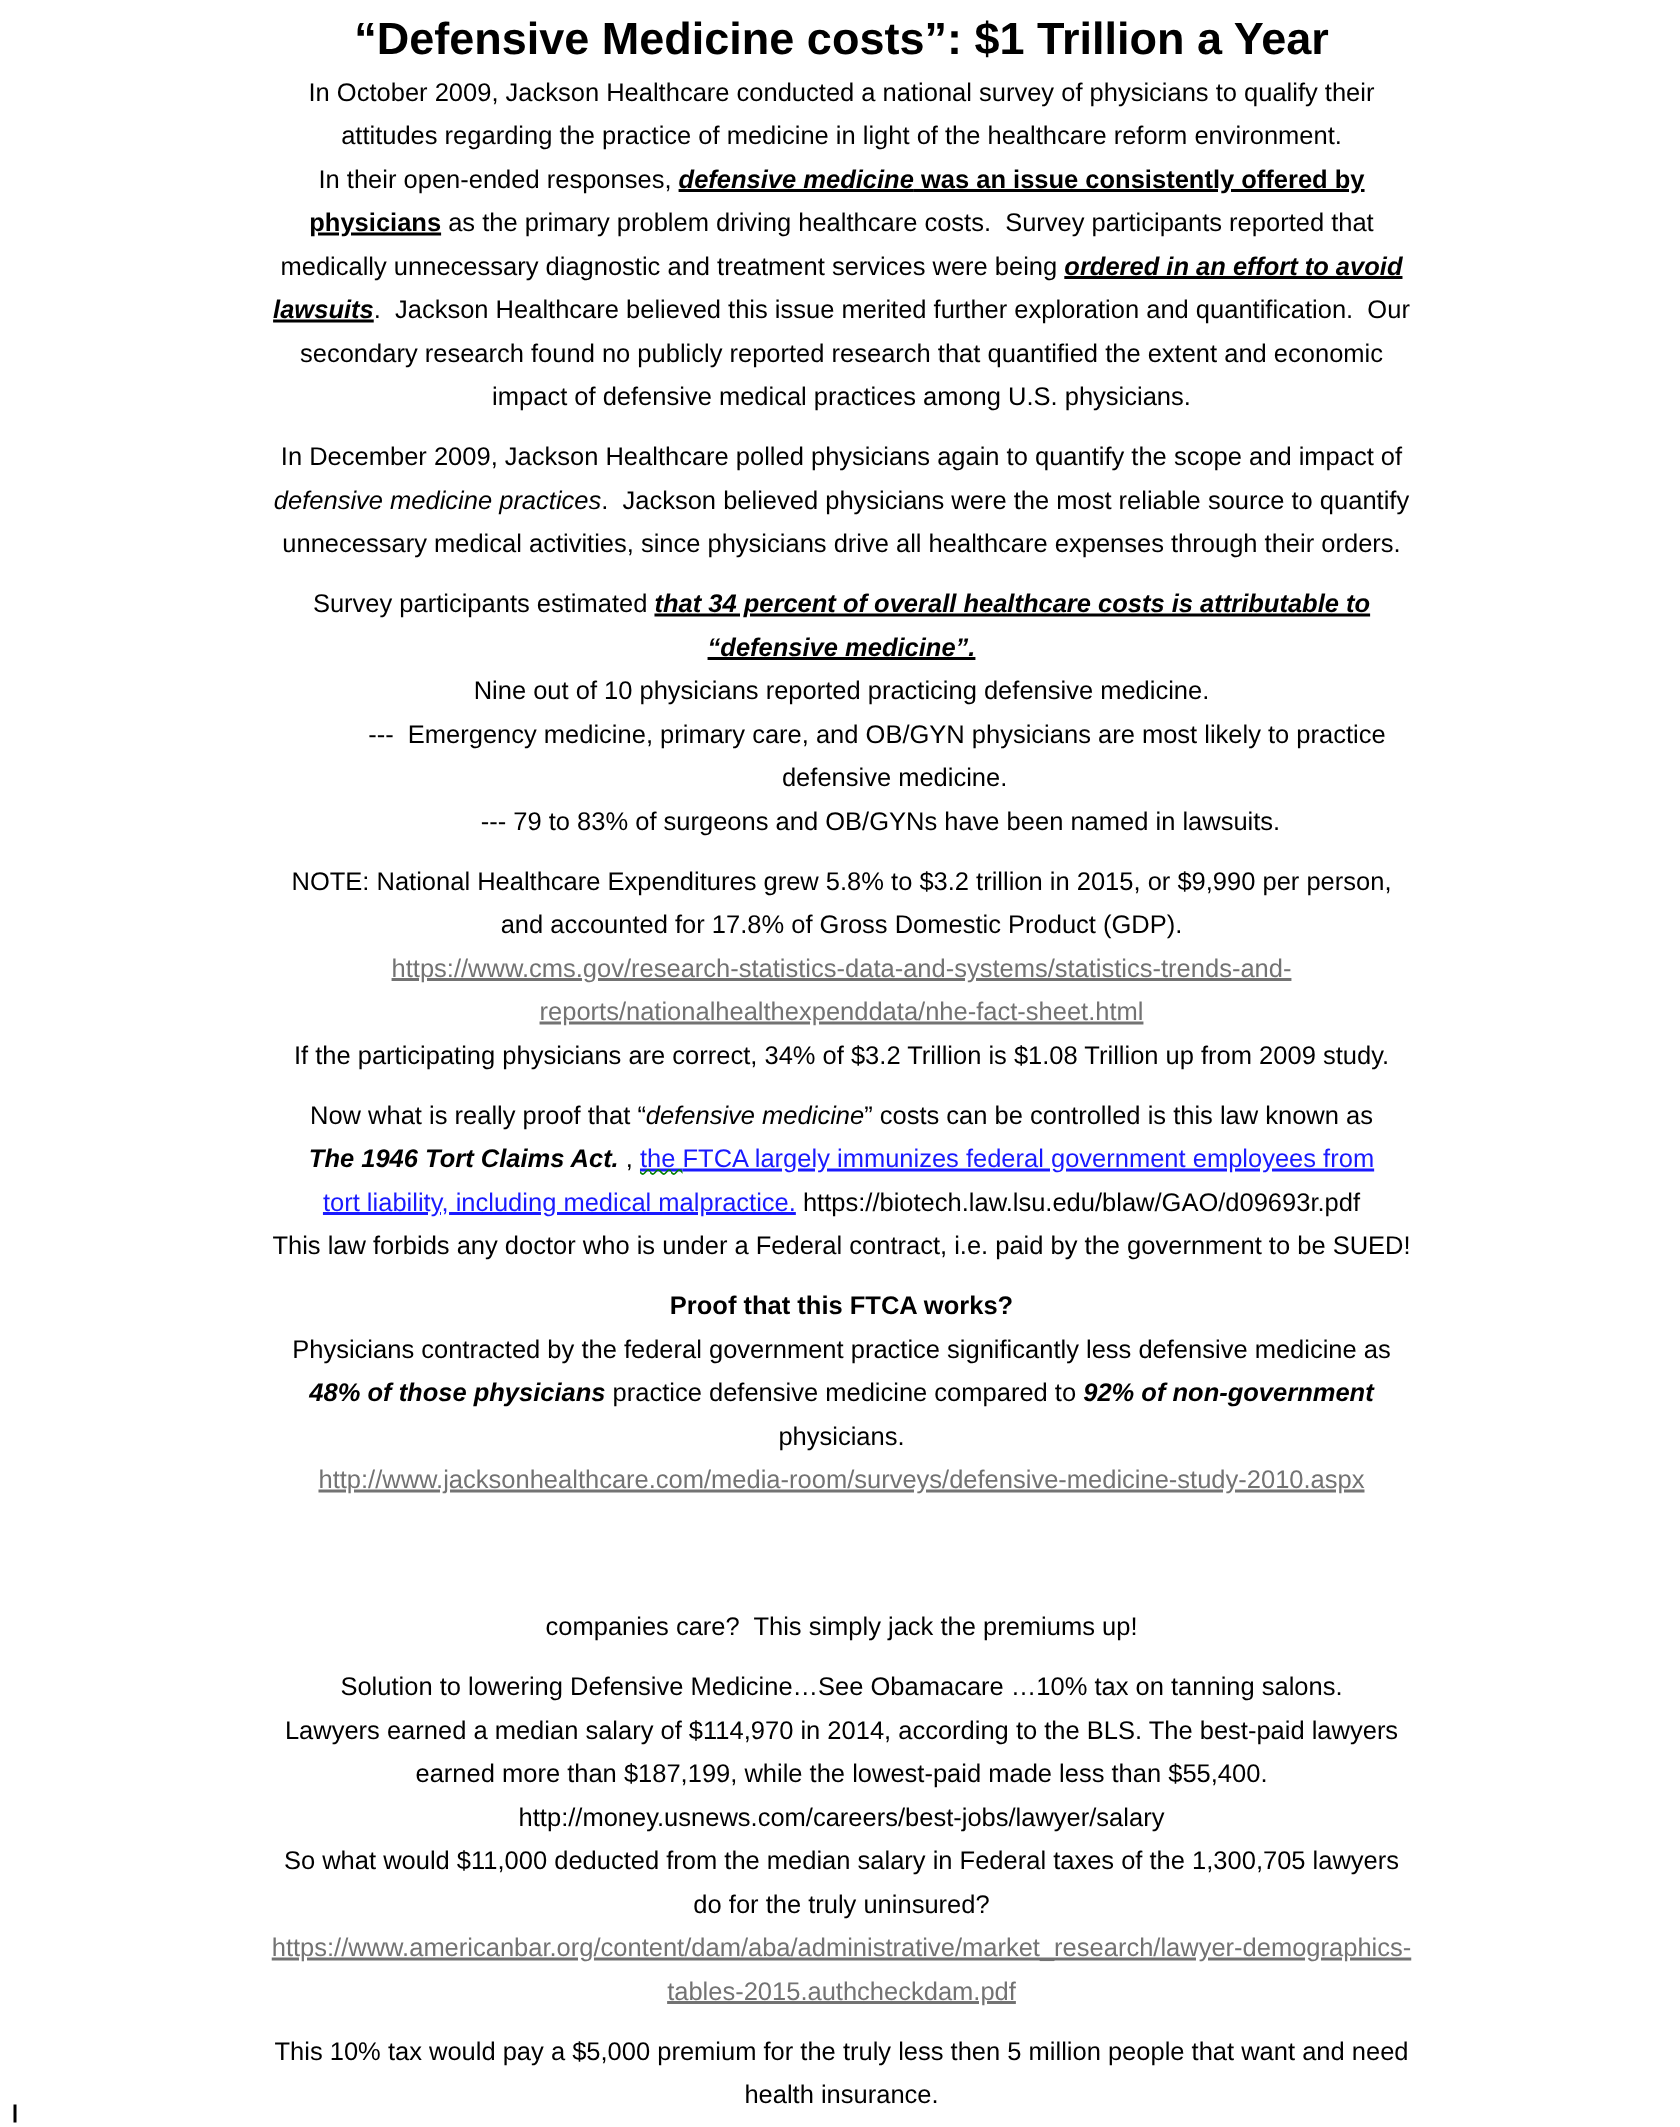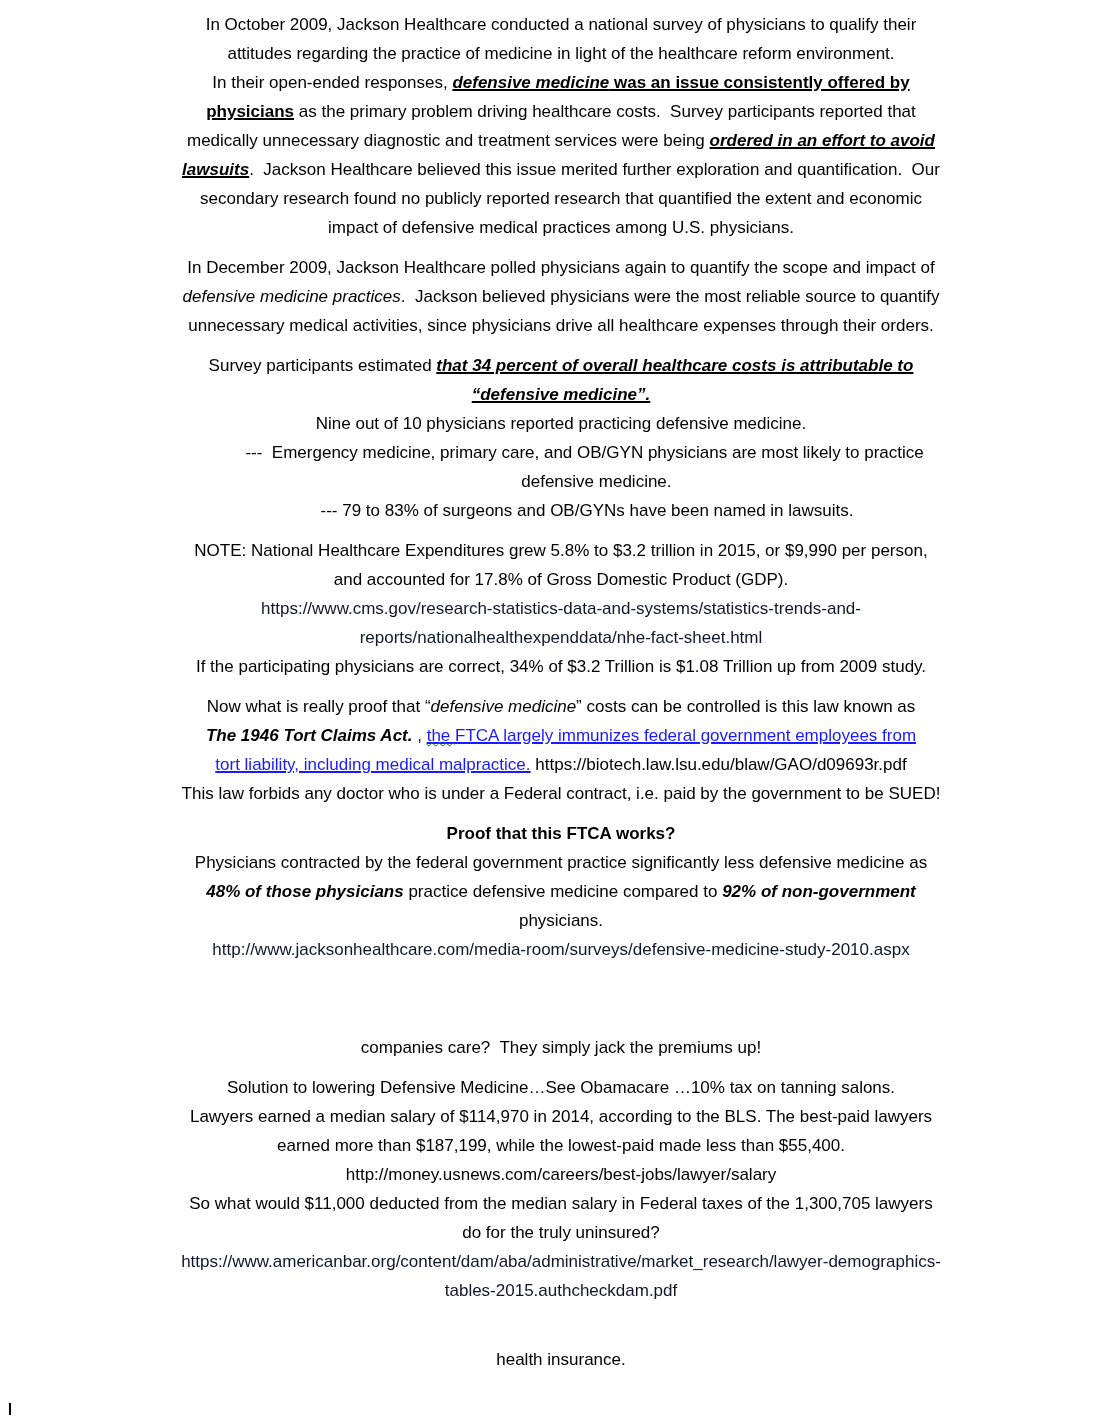--- a/index.html
+++ b/index.html
@@ -29,21 +29,22 @@
     color: #000;
     margin: 0 0 11px 0;
     white-space: pre;
     text-align: center;
   }
   .para span { white-space: pre; }
   span.b { font-weight: bold; }
   span.i { font-style: italic; }
   span.u { text-decoration: underline; text-decoration-thickness: 2px; }
   span.lk {
-    color: #0f172a;
+    color: #737373;
+    text-decoration: underline;
     text-decoration-thickness: 1.5px;
   }
   span.lkb {
     color: #1a1aff;
     font-weight: normal;
     text-decoration: underline;
     text-decoration-thickness: 2px;
   }
   span.sq {
     text-decoration: underline;
@@ -57,25 +58,26 @@
     top: 1403px;
     width: 2px;
     height: 12px;
     background: #000;
   }
 </style>
 </head>
 <body>
 
 <div class="page">
+  <div class="doc-title">“Defensive Medicine costs”: $1 Trillion a Year</div>
   <div>
       <div class="para"><span class="r">In October 2009, Jackson Healthcare conducted a national survey of physicians to qualify their</span><br><span class="r">attitudes regarding the practice of medicine in light of the healthcare reform environment.</span><br><span class="r">In their open-ended responses, </span><span class="b"><span class="i"><span class="u">defensive medicine</span></span></span><span class="b"><span class="u"> was an issue consistently offered by</span></span><br><span class="b"><span class="u">physicians</span></span><span class="r"> as the primary problem driving healthcare costs.  Survey participants reported that</span><br><span class="r">medically unnecessary diagnostic and treatment services were being </span><span class="b"><span class="i"><span class="u">ordered in an effort to avoid</span></span></span><br><span class="b"><span class="i"><span class="u">lawsuits</span></span></span><span class="r">.  Jackson Healthcare believed this issue merited further exploration and quantification.  Our</span><br><span class="r">secondary research found no publicly reported research that quantified the extent and economic</span><br><span class="r">impact of defensive medical practices among U.S. physicians.</span></div>
       <div class="para"><span class="r">In December 2009, Jackson Healthcare polled physicians again to quantify the scope and impact of</span><br><span class="i">defensive medicine practices</span><span class="r">.  Jackson believed physicians were the most reliable source to quantify</span><br><span class="r">unnecessary medical activities, since physicians drive all healthcare expenses through their orders.</span></div>
       <div class="para"><span class="r">Survey participants estimated </span><span class="b"><span class="i"><span class="u">that 34 percent of overall healthcare costs is attributable to</span></span></span><br><span class="b"><span class="i"><span class="u">“defensive medicine”.</span></span></span><br><span class="r">Nine out of 10 physicians reported practicing defensive medicine.</span><br><span class="r">          ---  Emergency medicine, primary care, and OB/GYN physicians are most likely to practice</span><br><span class="r">               defensive medicine.</span><br><span class="r">           --- 79 to 83% of surgeons and OB/GYNs have been named in lawsuits.</span></div>
       <div class="para"><span class="r">NOTE: National Healthcare Expenditures grew 5.8% to $3.2 trillion in 2015, or $9,990 per person,</span><br><span class="r">and accounted for 17.8% of Gross Domestic Product (GDP).</span><br><span class="lk">https://www.cms.gov/research-statistics-data-and-systems/statistics-trends-and-</span><br><span class="lk">reports/nationalhealthexpenddata/nhe-fact-sheet.html</span><br><span class="r">If the participating physicians are correct, 34% of $3.2 Trillion is $1.08 Trillion up from 2009 study.</span></div>
       <div class="para"><span class="r">Now what is really proof that “</span><span class="i">defensive medicine</span><span class="r">” costs can be controlled is this law known as</span><br><span class="b"><span class="i">The 1946 Tort Claims Act.</span></span><span class="r"> , </span><span class="lkb"><span class="sq">the </span></span><span class="lkb">FTCA largely immunizes federal government employees from</span><br><span class="lkb">tort liability, including medical malpractice.</span><span class="r"> https://biotech.law.lsu.edu/blaw/GAO/d09693r.pdf</span><br><span class="r">This law forbids any doctor who is under a Federal contract, i.e. paid by the government to be SUED!</span></div>
       <div class="para"><span class="b">Proof that this FTCA works?</span><br><span class="r">Physicians contracted by the federal government practice significantly less defensive medicine as</span><br><span class="b"><span class="i">48% of those physicians</span></span><span class="r"> practice defensive medicine compared to </span><span class="b"><span class="i">92% of non-government</span></span><br><span class="r">physicians.</span><br><span class="lk">http://www.jacksonhealthcare.com/media-room/surveys/defensive-medicine-study-2010.aspx</span></div>
-      <div class="para"><br><br><span class="r">companies care?  They simply jack the premiums up!</span></div>
+      <div class="para"><br><br><span class="r">companies care?  This simply jack the premiums up!</span></div>
       <div class="para"><span class="r">Solution to lowering Defensive Medicine…See Obamacare …10% tax on tanning salons.</span><br><span class="r">Lawyers earned a median salary of $114,970 in 2014, according to the BLS. The best-paid lawyers</span><br><span class="r">earned more than $187,199, while the lowest-paid made less than $55,400.</span><br><span class="r">http://money.usnews.com/careers/best-jobs/lawyer/salary</span><br><span class="r">So what would $11,000 deducted from the median salary in Federal taxes of the 1,300,705 lawyers</span><br><span class="r">do for the truly uninsured?</span><br><span class="lk">https://www.americanbar.org/content/dam/aba/administrative/market_research/lawyer-demographics-</span><br><span class="lk">tables-2015.authcheckdam.pdf</span></div>
-      <div class="para"><br><span class="r">health insurance.</span></div>
+      <div class="para"><span class="r">This 10% tax would pay a $5,000 premium for the truly less then 5 million people that want and need</span><br><span class="r">health insurance.</span></div>
     </div>
 </div>
 <div class="caret"></div>
 
 </body></html>

